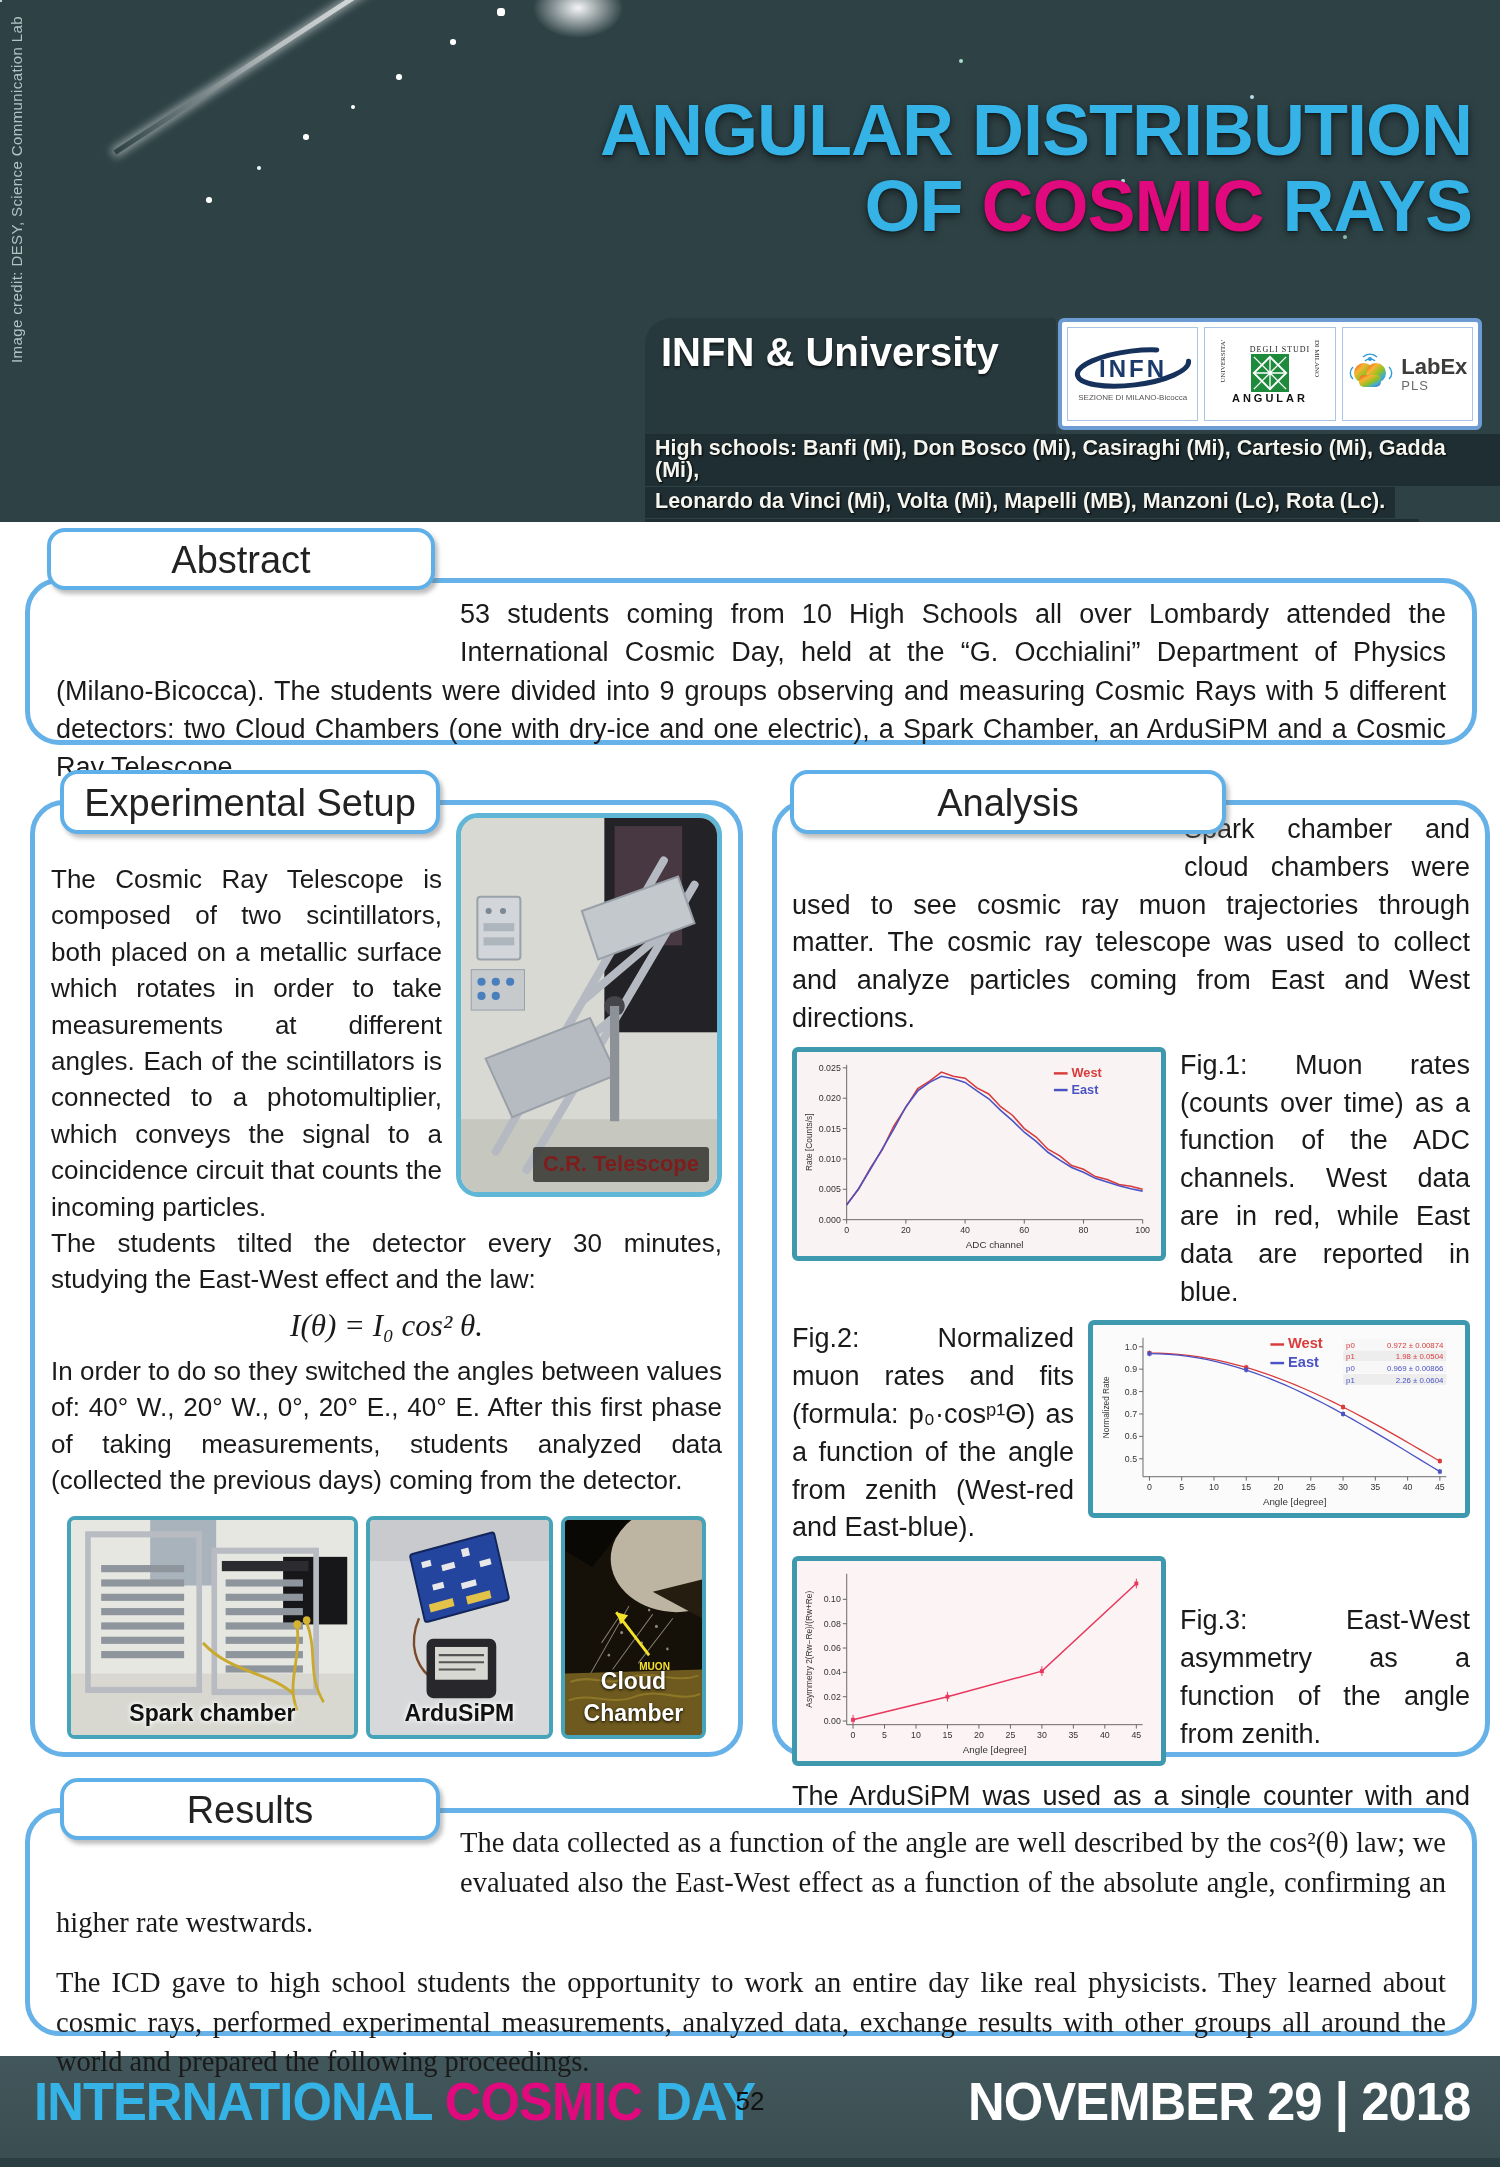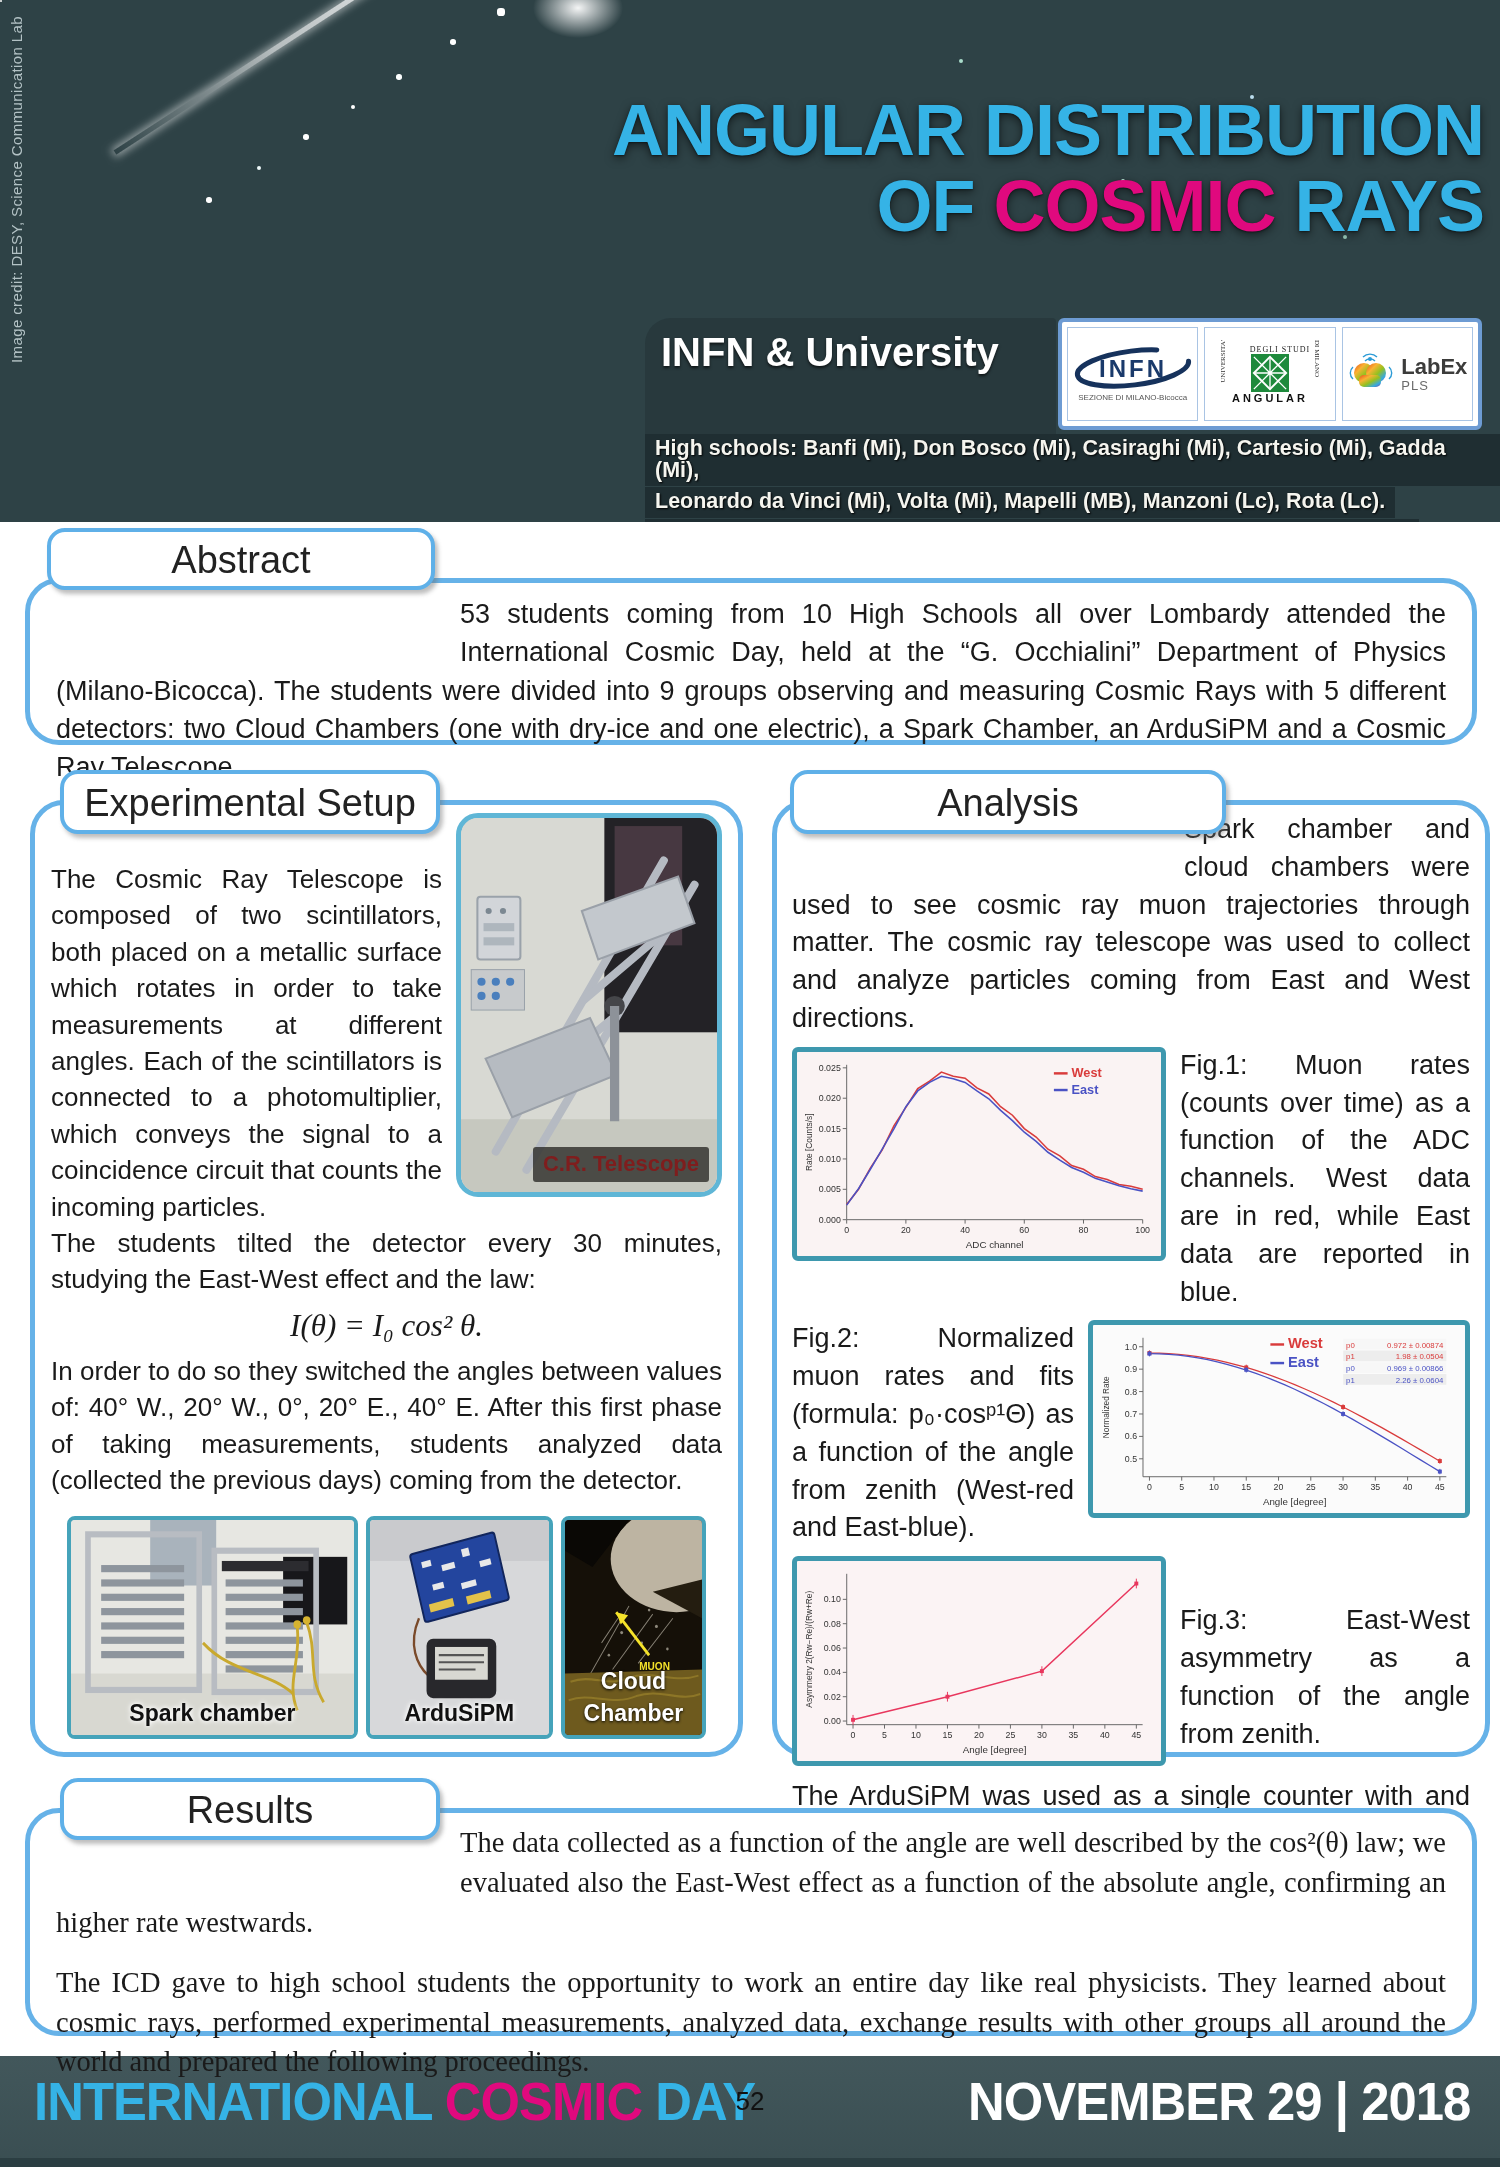--- a/index.html
+++ b/index.html
@@ -32,21 +32,21 @@
     box-shadow: 208px 199px 0 2px #fff, 258px 167px 0 1px #eef8fa, 305px 136px 0 2px #fff,
                 352px 106px 0 1px #fff, 398px 76px 0 2px #fdffff, 452px 41px 0 2px #fff,
                 500px 11px 0 3px #ffffff, 540px -12px 0 2px #fff, 1122px 180px 0 1px #cfe,
                 1251px 96px 0 1px #bde, 1344px 236px 0 1px #9cb, 960px 60px 0 1px #adc; }
   .flash { position:absolute; left:533px; top:-22px; width:90px; height:60px; border-radius:50%;
     background:radial-gradient(closest-side, rgba(255,255,255,.95), rgba(255,255,255,0)); }
   .credit {
     position:absolute; left:8px; top:16px; writing-mode:vertical-rl; transform:rotate(180deg);
     font-size:15px; color:#b3c2c5; letter-spacing:.4px;
   }
-  .title-block { position:absolute; right:16px; top:92px; text-align:right; line-height:1.06;
+  .title-block { position:absolute; right:28px; top:92px; text-align:right; line-height:1.06;
     font-weight:bold; font-size:72px; letter-spacing:-1px;
     text-shadow:0 3px 10px rgba(0,0,0,.55), 0 1px 2px rgba(0,0,0,.45); }
   .cy { color:#35b3e6; } .mg { color:#e0097e; }
   .affil {
     position:absolute; left:645px; top:318px; width:411px; height:116px;
     background:rgba(38,54,58,.74); border-radius:26px 4px 0 0; padding:9px 0 0 16px;
     color:#fff; font-weight:bold; font-size:40px; line-height:1.26;
     text-shadow:0 2px 3px rgba(0,0,0,.65);
   }
   .logos {

